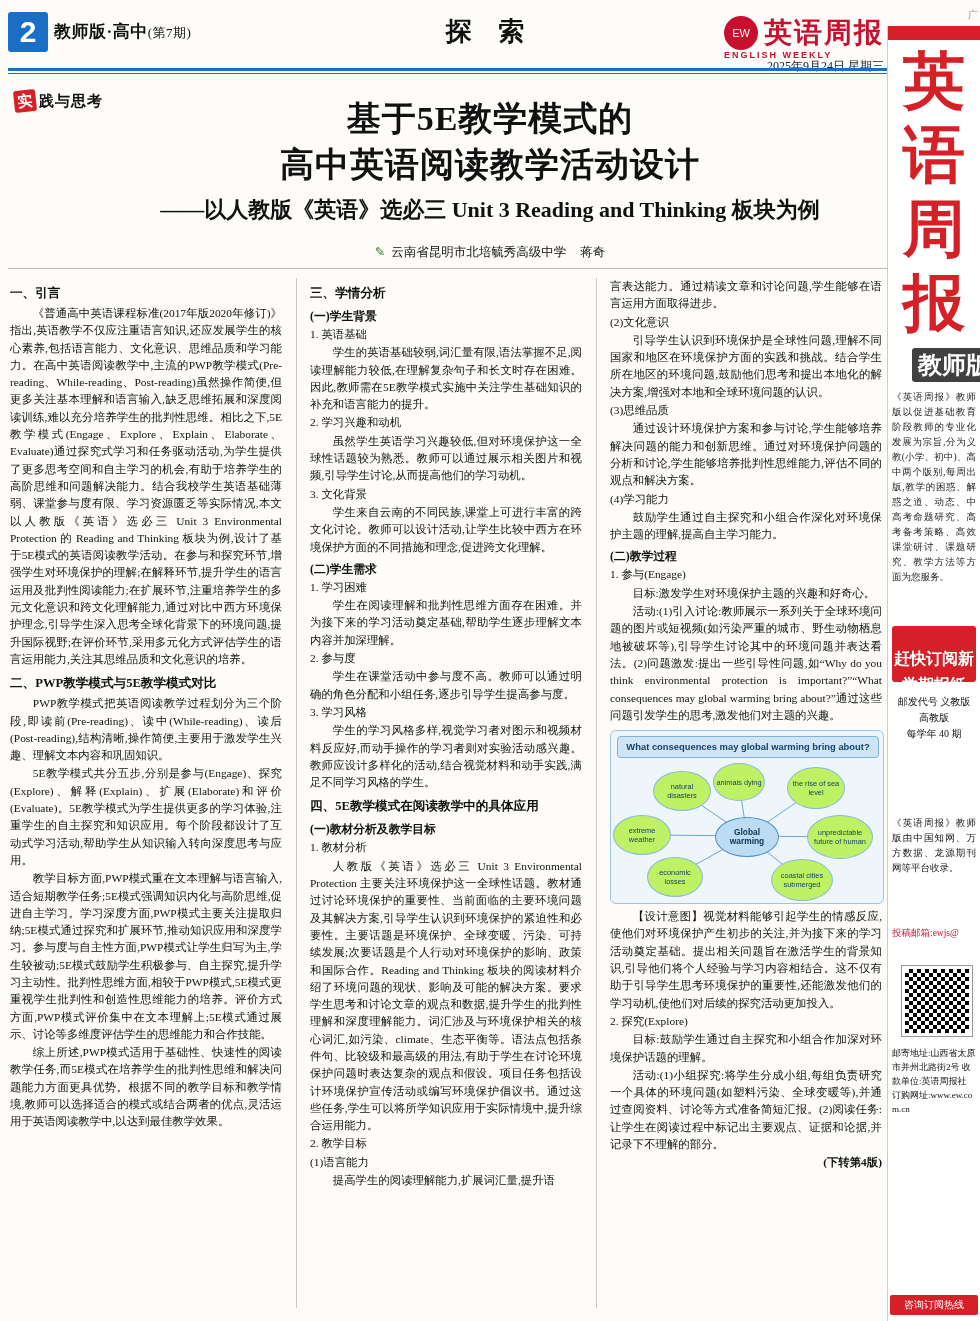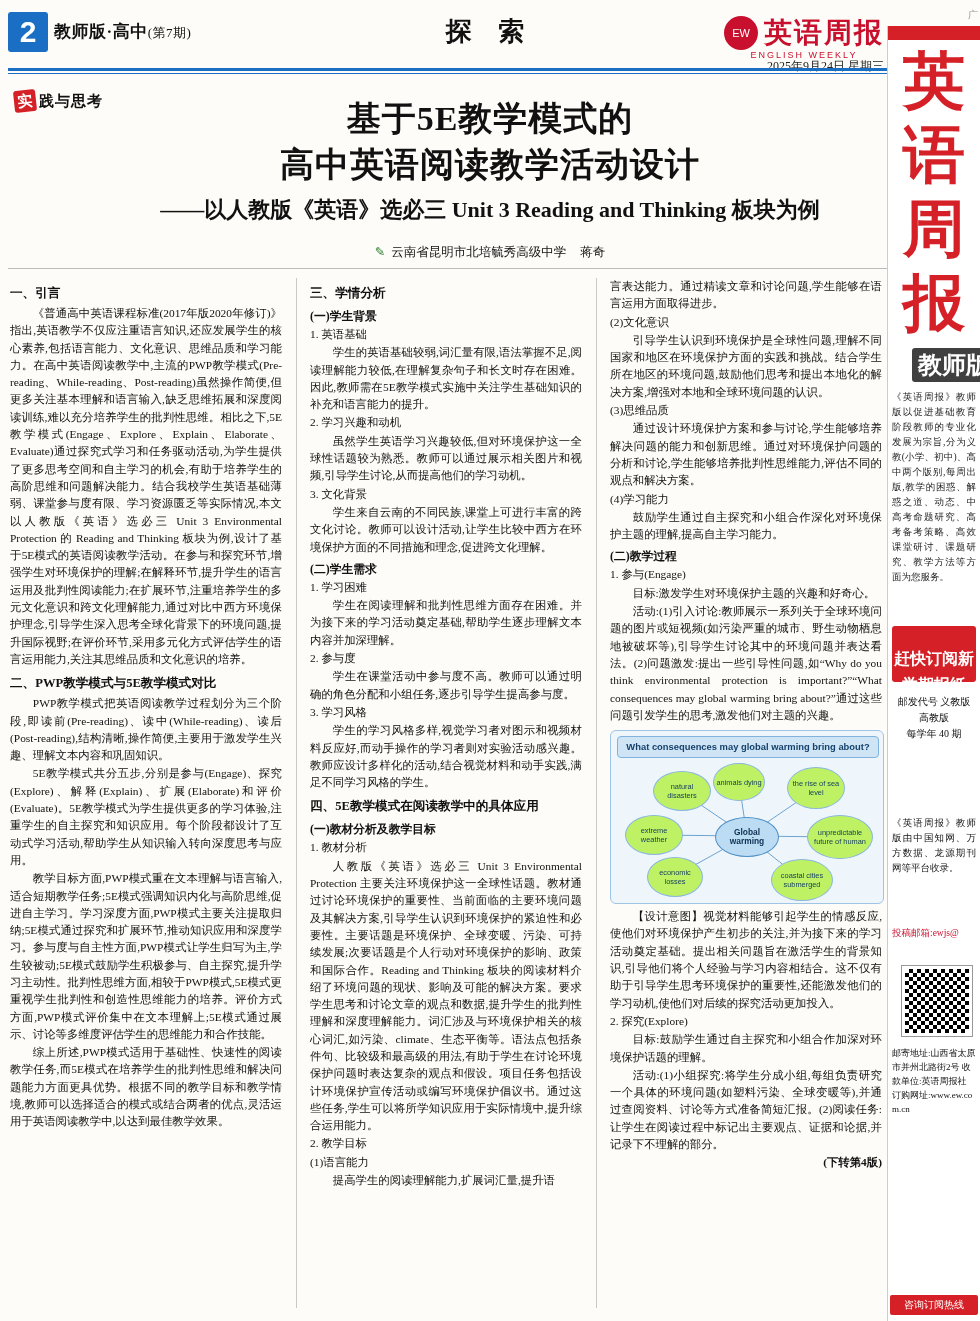--- a/index.html
+++ b/index.html
@@ -37,21 +37,21 @@
     display:inline-block;vertical-align:middle;width:34px;height:34px;border-radius:50%;
     background:#c8102e;color:#fff;font-size:11px;line-height:34px;text-align:center;
     font-family:"Liberation Sans",sans-serif;
   }
   .brand-cn{
     display:inline-block;vertical-align:middle;margin-left:6px;
     color:#c8102e;font-size:28px;font-weight:bold;letter-spacing:2px;
   }
   .brand-en{
     color:#c8102e;font-size:9px;letter-spacing:2px;
-    font-family:"Liberation Sans",sans-serif;text-align:center;margin-top:-2px;
+    font-family:"Liberation Sans",sans-serif;text-align:left;margin-top:-2px;font-weight:bold;
   }
   .dateline{
     position:absolute;right:96px;top:58px;font-size:12px;color:#222;
   }
   .rule-top{position:absolute;left:8px;top:68px;width:964px;height:3px;background:#1a6fc4;}
   .rule-top2{position:absolute;left:8px;top:73px;width:964px;height:1px;background:#1a6fc4;}
 
   
   .rail{
     position:absolute;right:0;top:26px;width:92px;height:1295px;
@@ -264,21 +264,21 @@
             <line x1="136" y1="105" x2="44" y2="104"></line>
             <line x1="136" y1="105" x2="228" y2="106"></line>
             <line x1="136" y1="105" x2="64" y2="145"></line>
             <line x1="136" y1="105" x2="190" y2="148"></line>
           </g>
         </svg>
         <div class="node center" style="left:104px;top:86px;width:64px;height:40px;">Global warming</div>
         <div class="node" style="left:42px;top:40px;width:58px;height:40px;">natural disasters</div>
         <div class="node" style="left:102px;top:32px;width:52px;height:38px;">animals dying</div>
         <div class="node" style="left:176px;top:36px;width:58px;height:42px;">the rise of sea level</div>
-        <div class="node" style="left:14px;top:84px;width:58px;height:40px;">extreme weather</div>
+        <div class="node" style="left:2px;top:84px;width:58px;height:40px;">extreme weather</div>
         <div class="node" style="left:196px;top:84px;width:66px;height:44px;">unpredictable future of human</div>
         <div class="node" style="left:36px;top:126px;width:56px;height:40px;">economic losses</div>
         <div class="node" style="left:160px;top:128px;width:62px;height:42px;">coastal cities submerged</div>
       </div>
 
       <p>【设计意图】视觉材料能够引起学生的情感反应,使他们对环境保护产生初步的关注,并为接下来的学习活动奠定基础。提出相关问题旨在激活学生的背景知识,引导他们将个人经验与学习内容相结合。这不仅有助于引导学生思考环境保护的重要性,还能激发他们的学习动机,使他们对后续的探究活动更加投入。</p>
       <p class="noind">2. 探究(Explore)</p>
       <p>目标:鼓励学生通过自主探究和小组合作加深对环境保护话题的理解。</p>
       <p>活动:(1)小组探究:将学生分成小组,每组负责研究一个具体的环境问题(如塑料污染、全球变暖等),并通过查阅资料、讨论等方式准备简短汇报。(2)阅读任务:让学生在阅读过程中标记出主要观点、证据和论据,并记录下不理解的部分。</p>
       <p class="noind tail" style="text-align:right">(下转第4版)</p>

